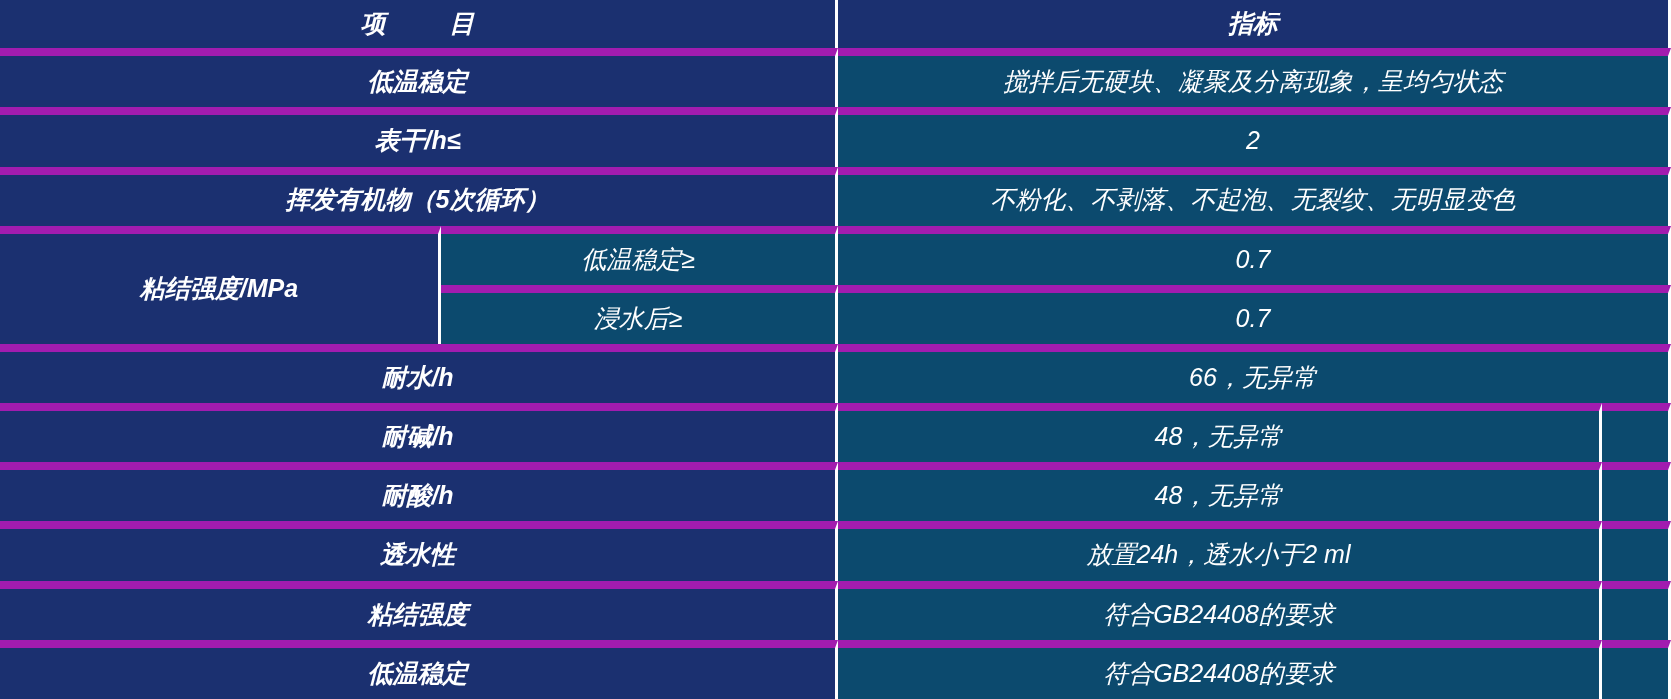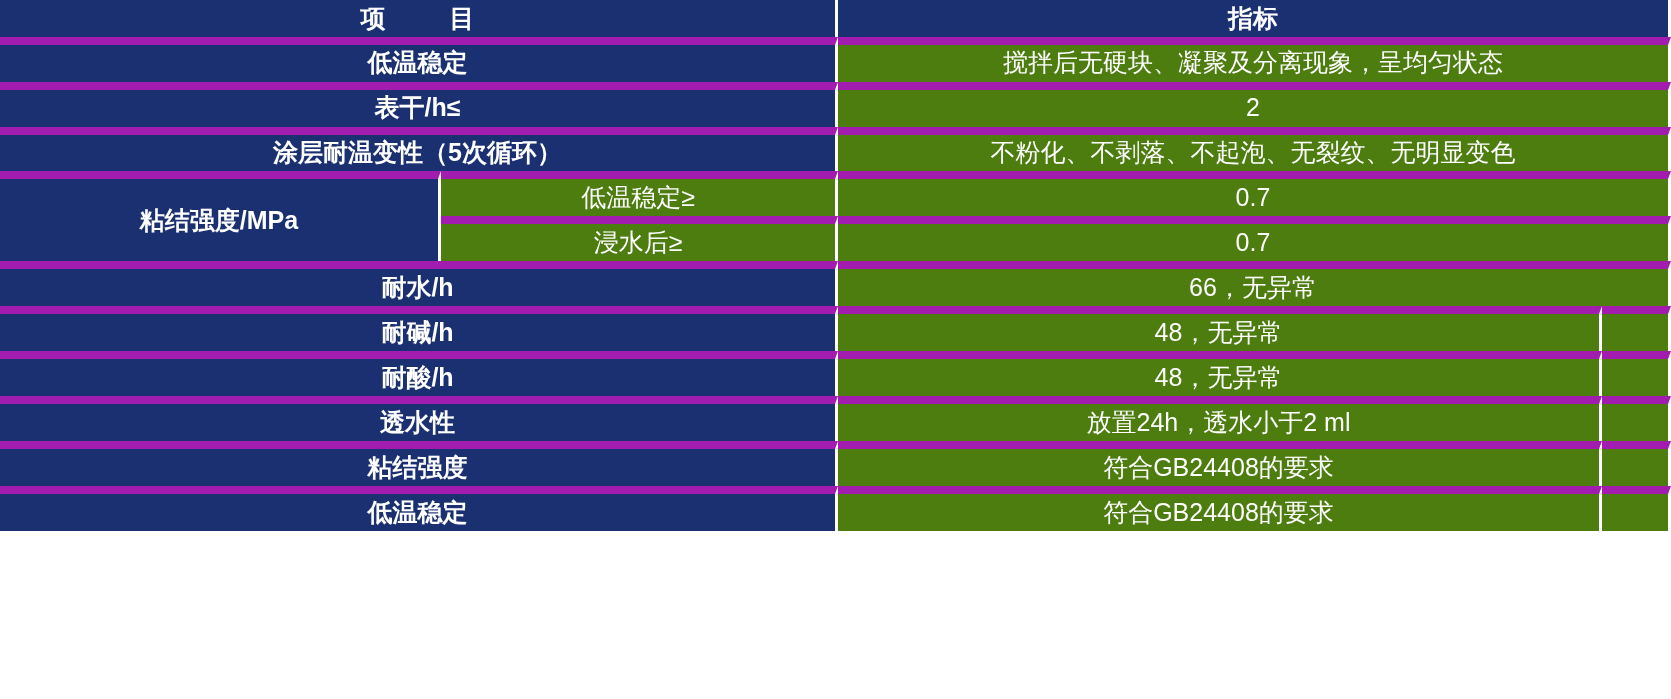--- a/index.html
+++ b/index.html
@@ -17,22 +17,23 @@
   .spec-table-wrap {
     width: 1671px;
     height: 699px;
     position: relative;
     background: #ffffff;
   }
   table.spec-table {
     border-collapse: separate;
     border-spacing: 0;
     width: 1671px;
-    height: 531px;
+    height: 699px;
     table-layout: fixed;
+    font-style: italic;
   }
   table.spec-table td {
     color: #ffffff;
     text-align: center;
     vertical-align: middle;
     font-size: 25px;
     line-height: 1.25;
     padding: 2px 6px;
     border-top: 8px solid #a21caf;
     border-right: 3px solid #ffffff;
@@ -41,21 +42,21 @@
   }
   
   table.spec-table tr:first-child td {
     border-top: 0;
   }
   td.c-blue {
     background: #1b3070;
     font-weight: bold;
   }
   td.c-green {
-    background: #4d7c0f;
+    background: #0c4a6e;
     font-weight: normal;
   }
   td.hdr {
     font-weight: bold;
     font-size: 26px;
   }
   td.no-right {
     border-right: 0;
   }
   td.sub-label {
@@ -95,21 +96,21 @@
         <td class="c-blue" colspan="2">低温稳定</td>
         <td class="c-green no-right" colspan="2">搅拌后无硬块、凝聚及分离现象，呈均匀状态</td>
       </tr>
 
       <tr>
         <td class="c-blue" colspan="2">表干/h≤</td>
         <td class="c-green no-right" colspan="2">2</td>
       </tr>
 
       <tr>
-        <td class="c-blue" colspan="2">涂层耐温变性（5次循环）</td>
+        <td class="c-blue" colspan="2">挥发有机物（5次循环）</td>
         <td class="c-green no-right" colspan="2">不粉化、不剥落、不起泡、无裂纹、无明显变色</td>
       </tr>
 
       <tr>
         <td class="c-blue merged-label" rowspan="2">粘结强度/MPa</td>
         <td class="c-green sub-label">低温稳定≥</td>
         <td class="c-green no-right" colspan="2">0.7</td>
       </tr>
 
       <tr>

